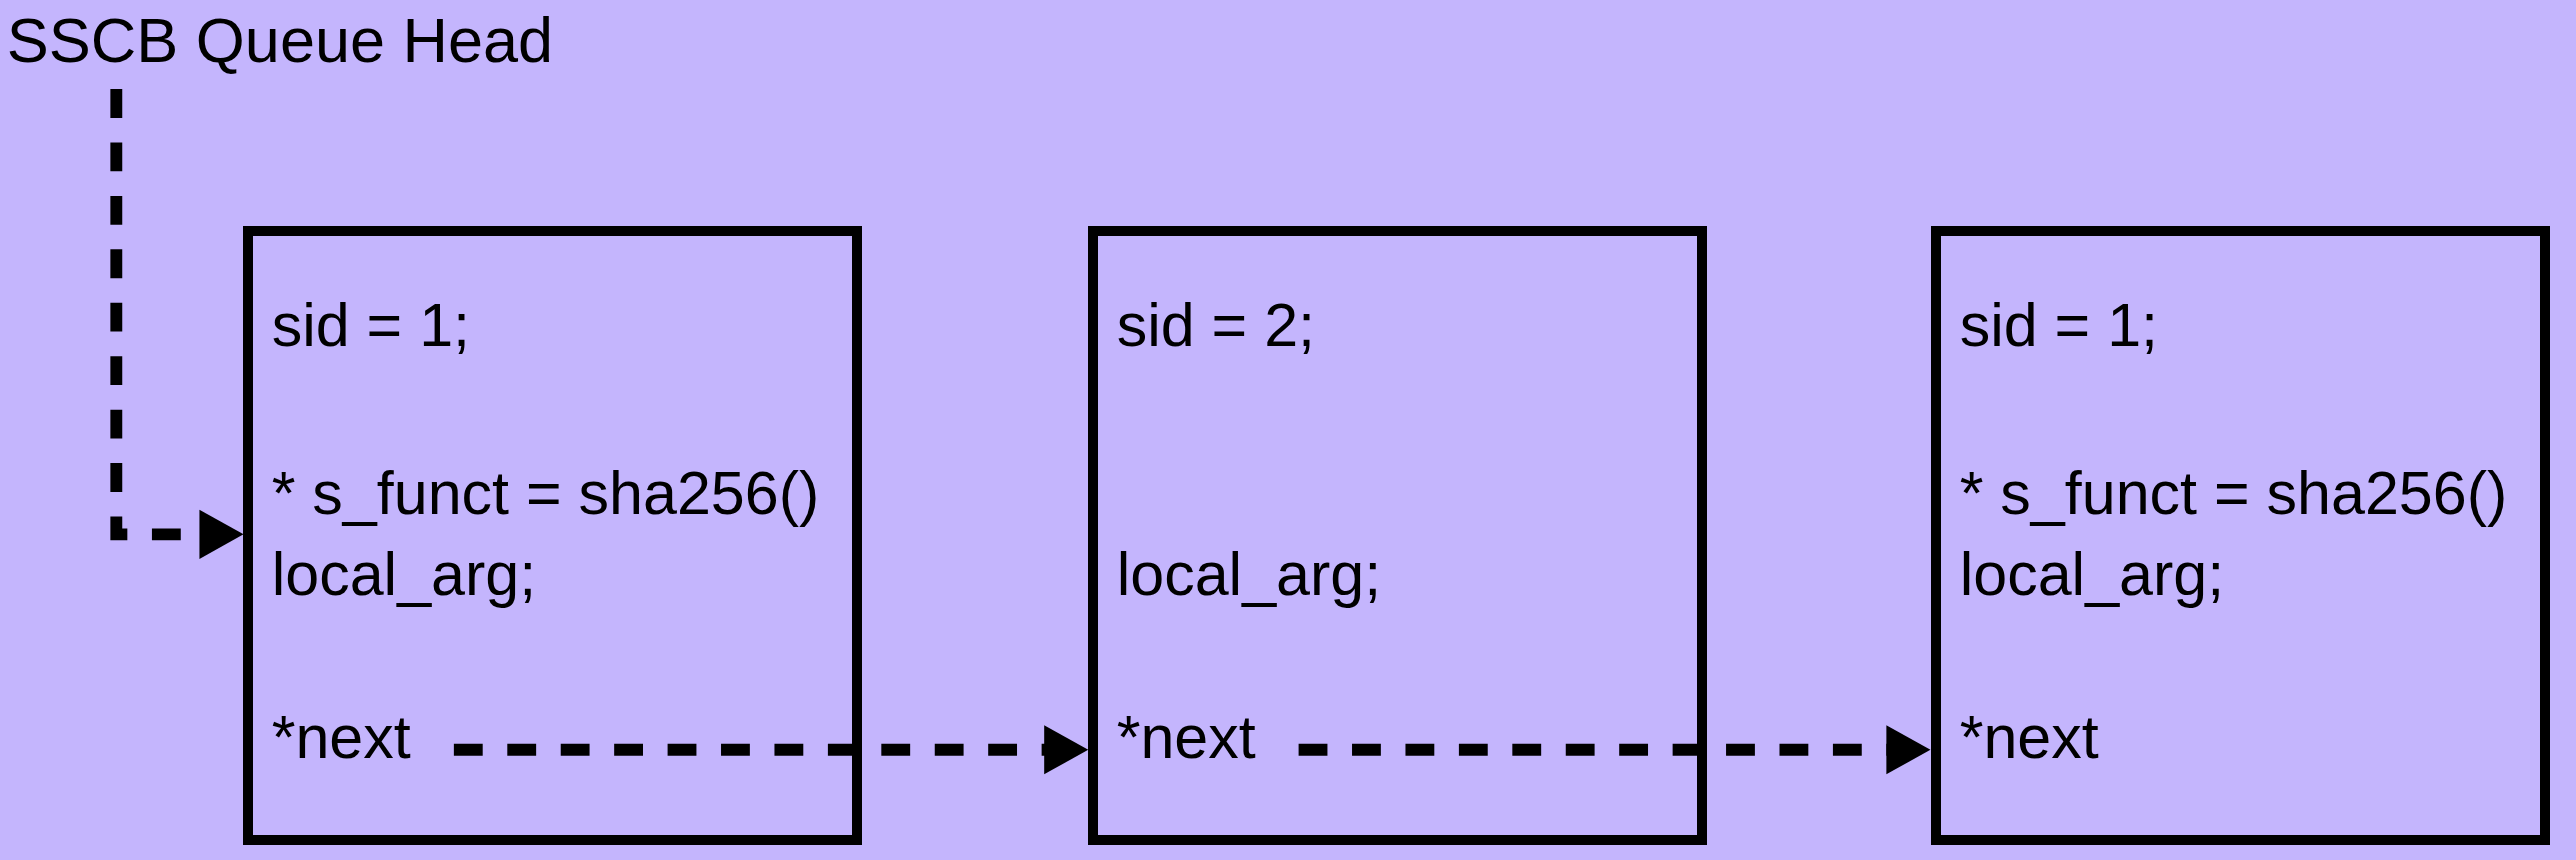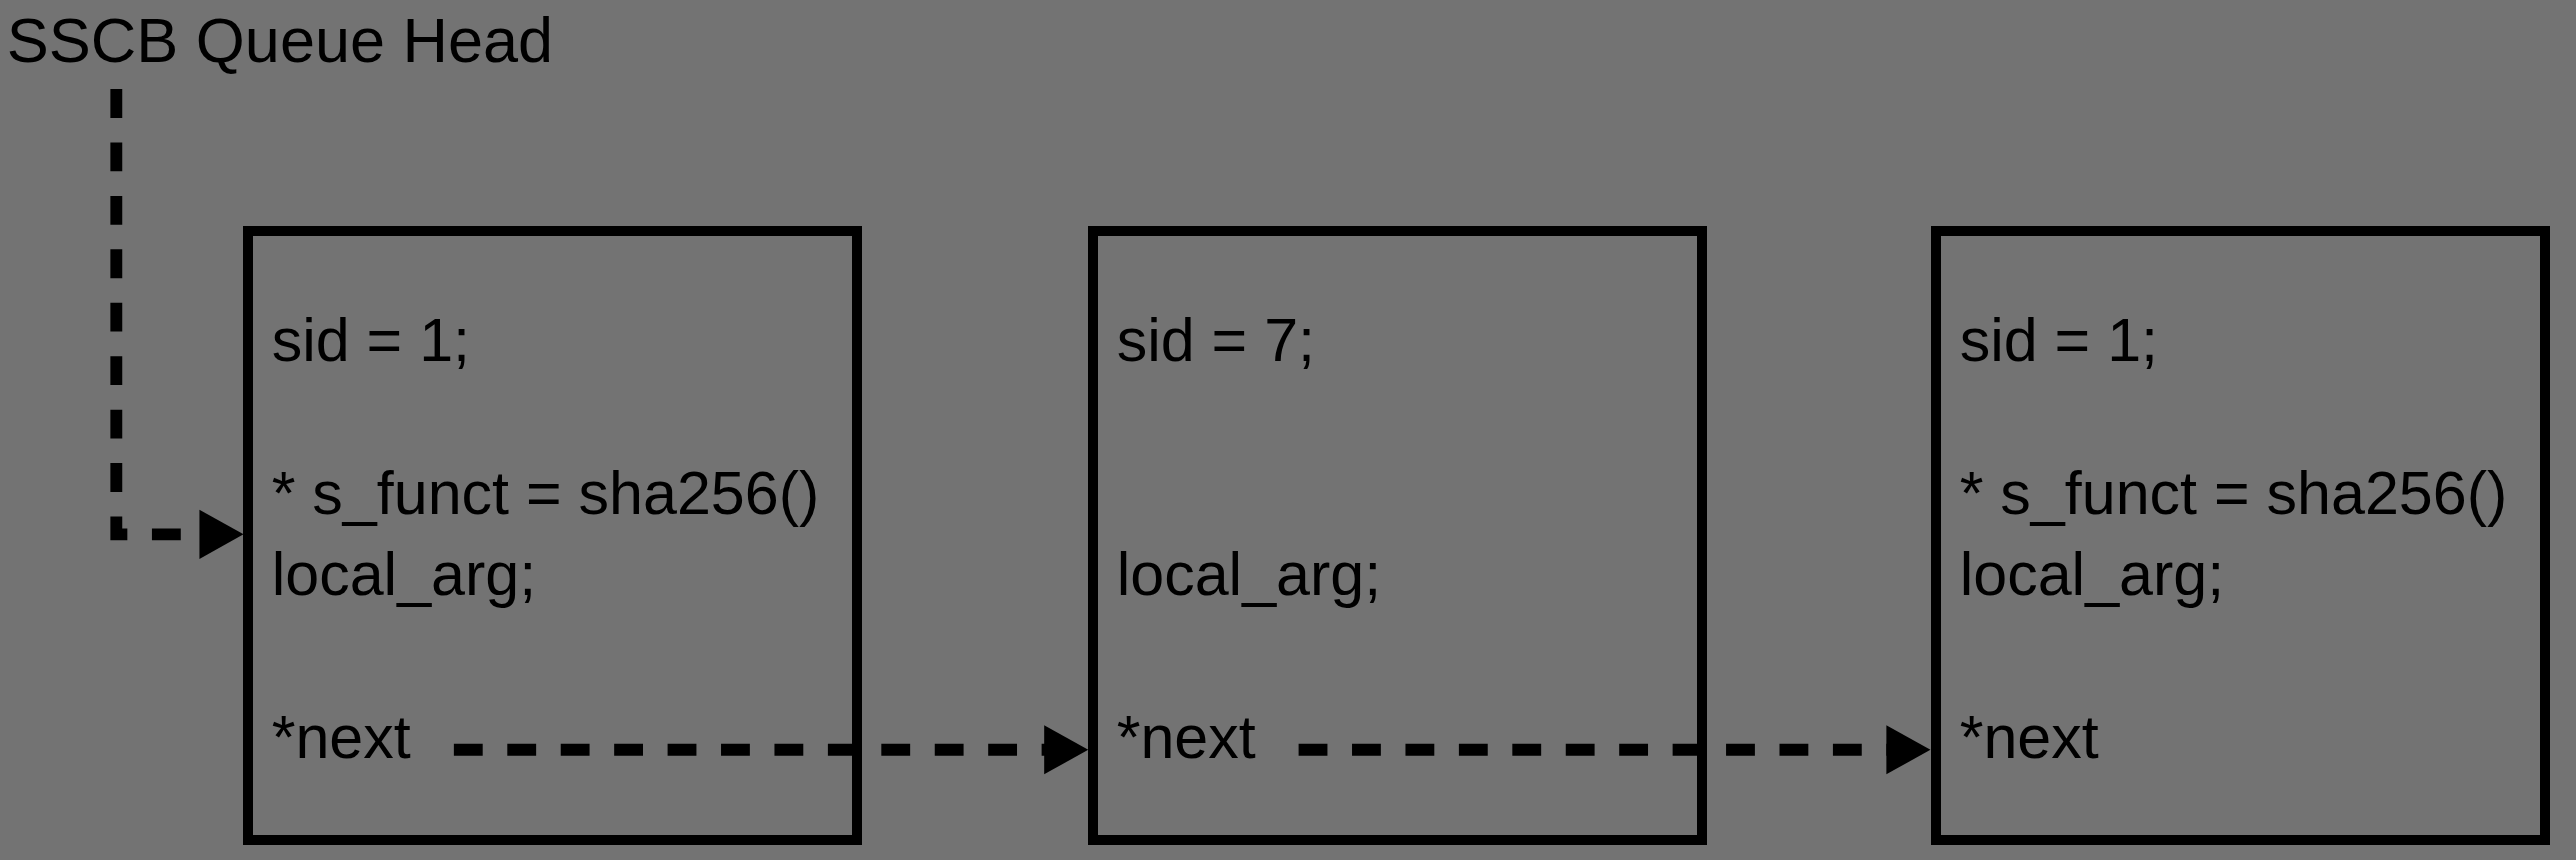--- a/index.html
+++ b/index.html
@@ -4,21 +4,21 @@
 <style>
   html, body {
     margin: 0;
     padding: 0;
     background: #ffffff;
   }
   .canvas {
     position: relative;
     width: 2576px;
     height: 860px;
-    background: #737373;
+    background: #c4b5fd;
     font-family: "Liberation Sans", sans-serif;
     color: #000000;
     overflow: hidden;
   }
   .diagram-title {
     position: absolute;
     left: 6.8px;
     top: 0px;
     font-size: 63px;
     line-height: 81px;
@@ -47,21 +47,21 @@
   .node-3 { left: 1931px; }
   .node-line {
     position: absolute;
     left: 18.7px;
     height: 84px;
     line-height: 84px;
     font-size: 61px;
     white-space: nowrap;
     color: #000000;
   }
-  .line-sid   { top: 62px; }
+  .line-sid   { top: 47px; }
   .line-funct { top: 215px; }
   .line-arg   { top: 296px; }
   .line-next  { top: 459px; }
 </style>
 </head>
 <body>
 
 <div class="canvas">
 
   <div class="diagram-title">SSCB Queue Head</div>
@@ -85,21 +85,21 @@
   </svg>
 
   <div class="node node-1">
     <div class="node-line line-sid">sid = 1;</div>
     <div class="node-line line-funct">* s_funct = sha256()</div>
     <div class="node-line line-arg">local_arg;</div>
     <div class="node-line line-next">*next</div>
   </div>
 
   <div class="node node-2">
-    <div class="node-line line-sid">sid = 7;</div>
+    <div class="node-line line-sid">sid = 2;</div>
     <div class="node-line line-arg">local_arg;</div>
     <div class="node-line line-next">*next</div>
   </div>
 
   <div class="node node-3">
     <div class="node-line line-sid">sid = 1;</div>
     <div class="node-line line-funct">* s_funct = sha256()</div>
     <div class="node-line line-arg">local_arg;</div>
     <div class="node-line line-next">*next</div>
   </div>

